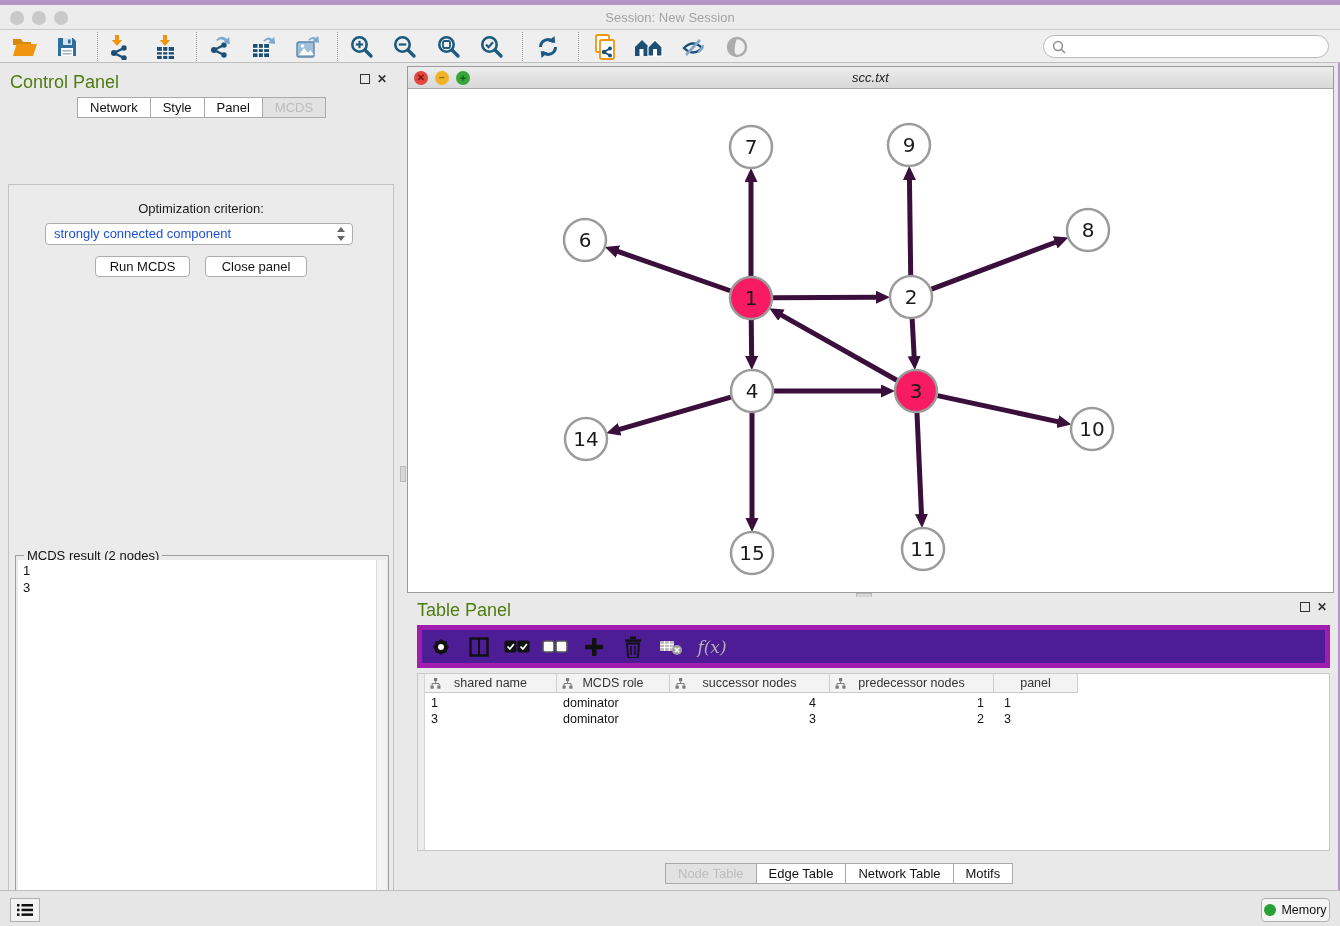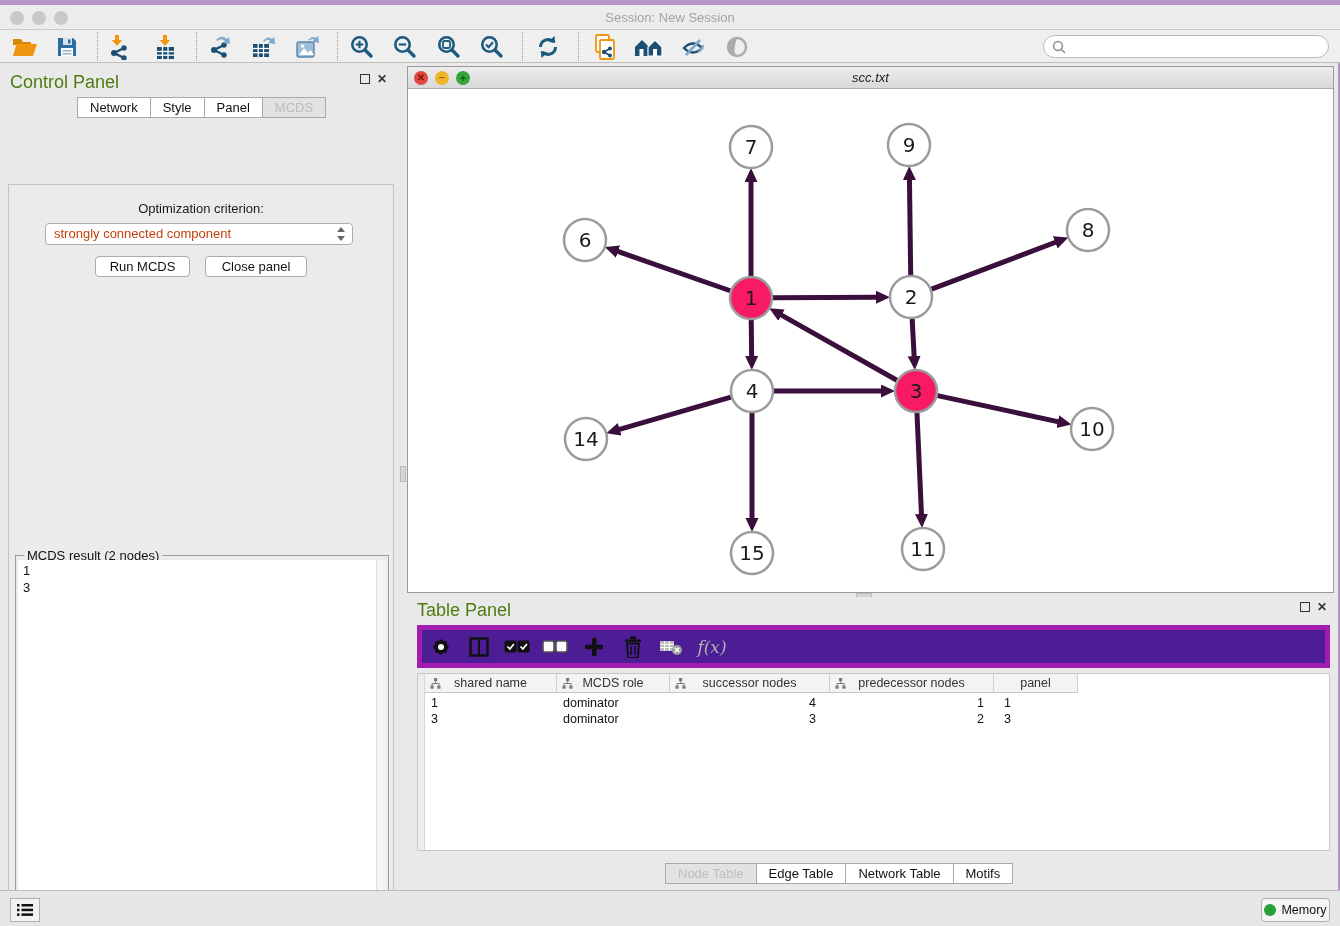--- a/index.html
+++ b/index.html
@@ -25,21 +25,21 @@
   #control-panel { left:0; top:63px; width:402px; height:827px; background:#e9e9e9; }
   .panel-title { font-size:18px; color:#4d7c0f; }
   .panel-ctl { position:absolute; font-size:12px; color:#333; cursor:default; }
   .float-ic { width:10px; height:10px; border:1.5px solid #333; }
   .seg { display:flex; position:absolute; border:1px solid #a9a9a9; border-radius:0; overflow:hidden; background:#fff; height:21px; }
   .seg > div { font-size:13px; line-height:19px; padding:0 12px; background:#fff; color:#111; border-right:1px solid #a9a9a9; white-space:nowrap; }
   .seg > div:last-child { border-right:none; }
   .seg > div.dim { background:#e2e2e2; color:#bdbdbd; }
   #cp-content { left:8px; top:121px; width:386px; height:757px; background:#ebebeb; border:1px solid #c3c3c3; }
   #opt-label { top:16px; width:100%; text-align:center; font-size:13px; color:#1a1a1a; }
-  #opt-select { left:36px; top:38px; width:308px; height:22px; background:#fff; border:1px solid #adadad; border-radius:4px; font-size:13px; line-height:20px; padding-left:8px; color:#c2410c; }
+  #opt-select { left:36px; top:38px; width:308px; height:22px; background:#fff; border:1px solid #adadad; border-radius:4px; font-size:13px; line-height:20px; padding-left:8px; color:#1d4ed8; }
   #opt-arrows { position:absolute; right:5px; top:2px; width:12px; height:16px; }
   .btn { position:absolute; height:21px; background:#fff; border:1px solid #adadad; border-radius:4px; font-size:13px; line-height:19px; text-align:center; color:#111; }
   #mcds-fieldset { left:6px; top:370px; width:374px; height:383px; border:1px solid #9e9e9e; }
   #mcds-legend { position:absolute; left:8px; top:-8px; background:#ebebeb; padding:0 3px; font-size:13px; color:#111; }
   #mcds-text { position:absolute; left:2px; top:4px; right:12px; bottom:2px; background:#fff; font-size:13px; line-height:17px; padding:2px 5px; white-space:pre; color:#111; }
   #mcds-scroll { position:absolute; right:2px; top:4px; width:10px; bottom:2px; background:#f4f4f4; border-left:1px solid #ddd; }
 
   
   #net-window { left:407px; top:66px; width:927px; height:527px; border:1px solid #9a9a9a; background:#fff; }
   #net-titlebar { left:0; top:0; width:100%; height:22px; background:linear-gradient(#ededed,#d8d8d8); border-bottom:1px solid #ababab; }

